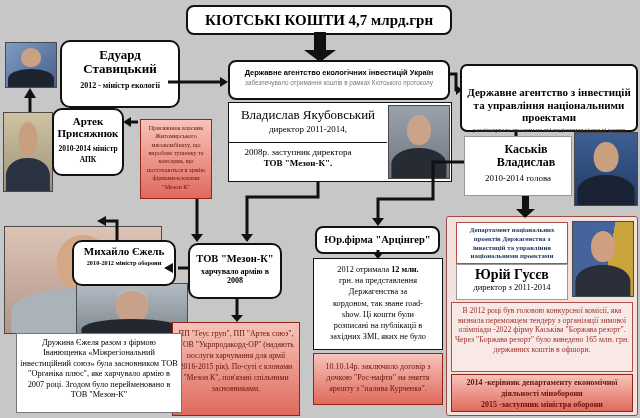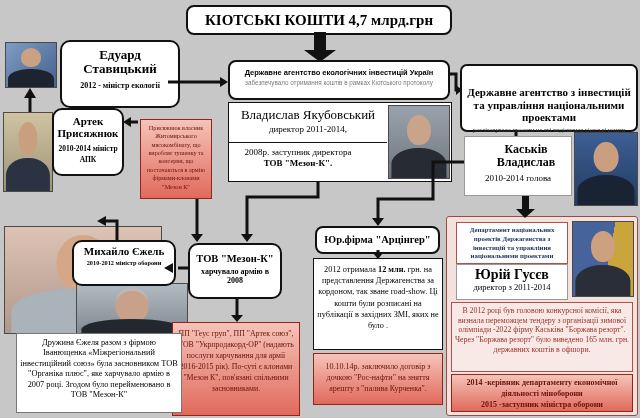--- a/index.html
+++ b/index.html
@@ -110,21 +110,21 @@
   </div>
 
   <div class="abs pink" style="left:172px;top:322px;width:128px;height:94px;font-size:7.8px;line-height:1.4;padding:6px 4px;">
     <span>ПП "Геус груп", ПП "Артек союз", ТОВ "Укрпродакорд-ОР" (надають послуги харчування для армії 2016-2015 рік). По-суті є клонами "Мезон К", пов'язані спільними засновниками.</span>
   </div>
 
   <div class="abs wbox" style="left:16px;top:333px;width:166px;height:80px;border:1px solid #777;font-size:8.3px;line-height:1.26;padding:4px 3px;">
     <span>Дружина Єжеля разом з фірмою Іванющенка «Міжрегіональний інвестиційний союз» була засновником ТОВ "Органіка плюс", яке харчувало армію в 2007 році. Згодом було перейменовано в ТОВ "Мезон-К"</span>
   </div>
 
-  <div class="abs wbox" style="left:313px;top:258px;width:130px;height:92px;border-width:1.5px;font-size:8.3px;line-height:1.35;padding:5px 3px;">
+  <div class="abs wbox" style="left:313px;top:258px;width:130px;height:92px;border-width:1.5px;font-size:8.3px;line-height:1.35;padding:5px 16px;">
     <span>2012 отримала </span><span class="nm">12 млн.</span><span> грн. на представлення Держагенства за кордоном, так зване road-show. Ці кошти були розписані на публікації в західних ЗМІ, яких не було .</span>
   </div>
 
   <div class="abs pink" style="left:313px;top:353px;width:130px;height:52px;font-size:8px;line-height:1.35;padding:8px 6px;">
     <span>10.10.14р. заключило договір з дочкою "Рос-нафти" на зняття арешту з "палива Курченка".</span>
   </div>
 
   <div class="abs" style="left:446px;top:216px;width:192px;height:200px;background:#f3e1de;border:1.5px solid #9c4a42;border-radius:3px;">
   </div>
   <div class="abs wbox" style="left:456px;top:222px;width:112px;height:42px;border:1px solid #b05048;color:#203864;padding-top:3px;">

